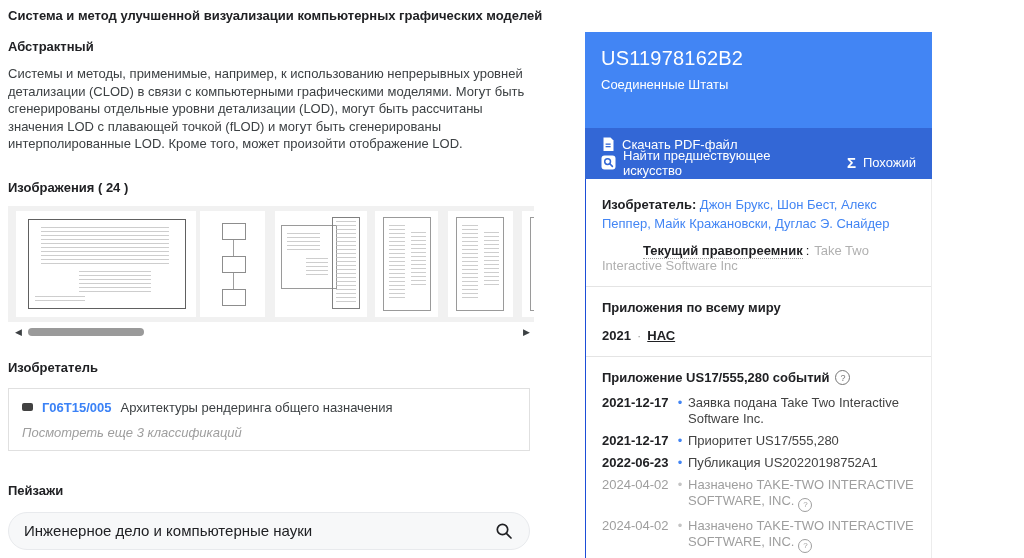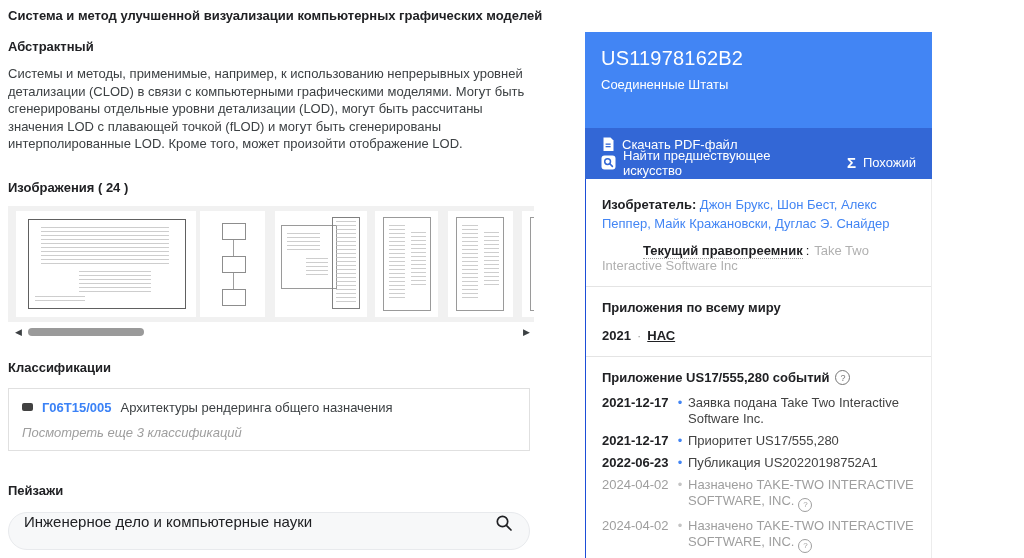--- a/index.html
+++ b/index.html
@@ -48,21 +48,21 @@
   
   .class-h{margin-top:22px;}
   .classbox{margin-top:13px;width:522px;box-sizing:border-box;border:1px solid #e0e0e0;padding:11px 13px 10px 13px;}
   .classrow{font-size:13px;display:flex;align-items:center;}
   .chip-icon{display:inline-block;width:11px;height:8px;background:#424242;border-radius:2px;margin-right:9px;flex:0 0 auto;}
   .classrow a{color:#3b82f6;text-decoration:none;font-weight:700;margin-right:9px;}
   .classrow .desc{color:#3c4043;}
   .classmore{font-size:13px;font-style:italic;color:#9e9e9e;margin-top:10px;cursor:pointer;}
   
   .land-h{margin-top:32px;}
-  .searchpill{margin-top:14px;width:522px;height:38px;box-sizing:border-box;border:1px solid #e8eaed;background:#f7f8f9;border-radius:19px;display:flex;padding:0 15px;}
+  .searchpill{margin-top:14px;width:522px;height:38px;box-sizing:border-box;border:1px solid #e8eaed;background:#f7f8f9;border-radius:19px;display:flex;align-items:center;padding:0 15px;}
   .searchpill .q{font-size:15px;color:#202124;}
   .searchpill svg{margin-left:auto;}
   
   .bluehead{background:#4285f4;color:#fff;padding:15px 16px 13px 16px;box-sizing:border-box;height:96px;}
   .pnum{font-size:20px;font-weight:500;letter-spacing:.2px;}
   .pcountry{font-size:13px;margin-top:7px;}
   .actionbar{background:#3367d6;color:#fff;padding:7px 16px 9px 16px;box-sizing:border-box;height:51px;}
   .actrow{display:flex;align-items:center;height:17px;margin-top:1px;}
   .actrow a{color:#fff;font-size:13px;font-weight:500;text-decoration:none;display:flex;align-items:center;cursor:pointer;}
   .actrow .ic{margin-right:7px;display:inline-flex;}
@@ -147,21 +147,21 @@
           <div class="pg"></div>
         </div>
       </div>
 
       <div class="scrollrow">
         <span class="arr arr-left">◀</span>
         <div class="scroll-thumb"></div>
         <span class="arr arr-right">▶</span>
       </div>
 
-      <h2 class="sec-h class-h">Классификации</h2>
+      <h2 class="sec-h class-h">Изобретатель</h2>
       <div class="classbox">
         <div class="classrow">
           <span class="chip-icon"></span>
           <a>Г06Т15/005</a>
           <span class="desc">Архитектуры рендеринга общего назначения</span>
         </div>
         <div class="classmore">Посмотреть еще 3 классификаций</div>
       </div>
 
       <h2 class="sec-h land-h">Пейзажи</h2>

